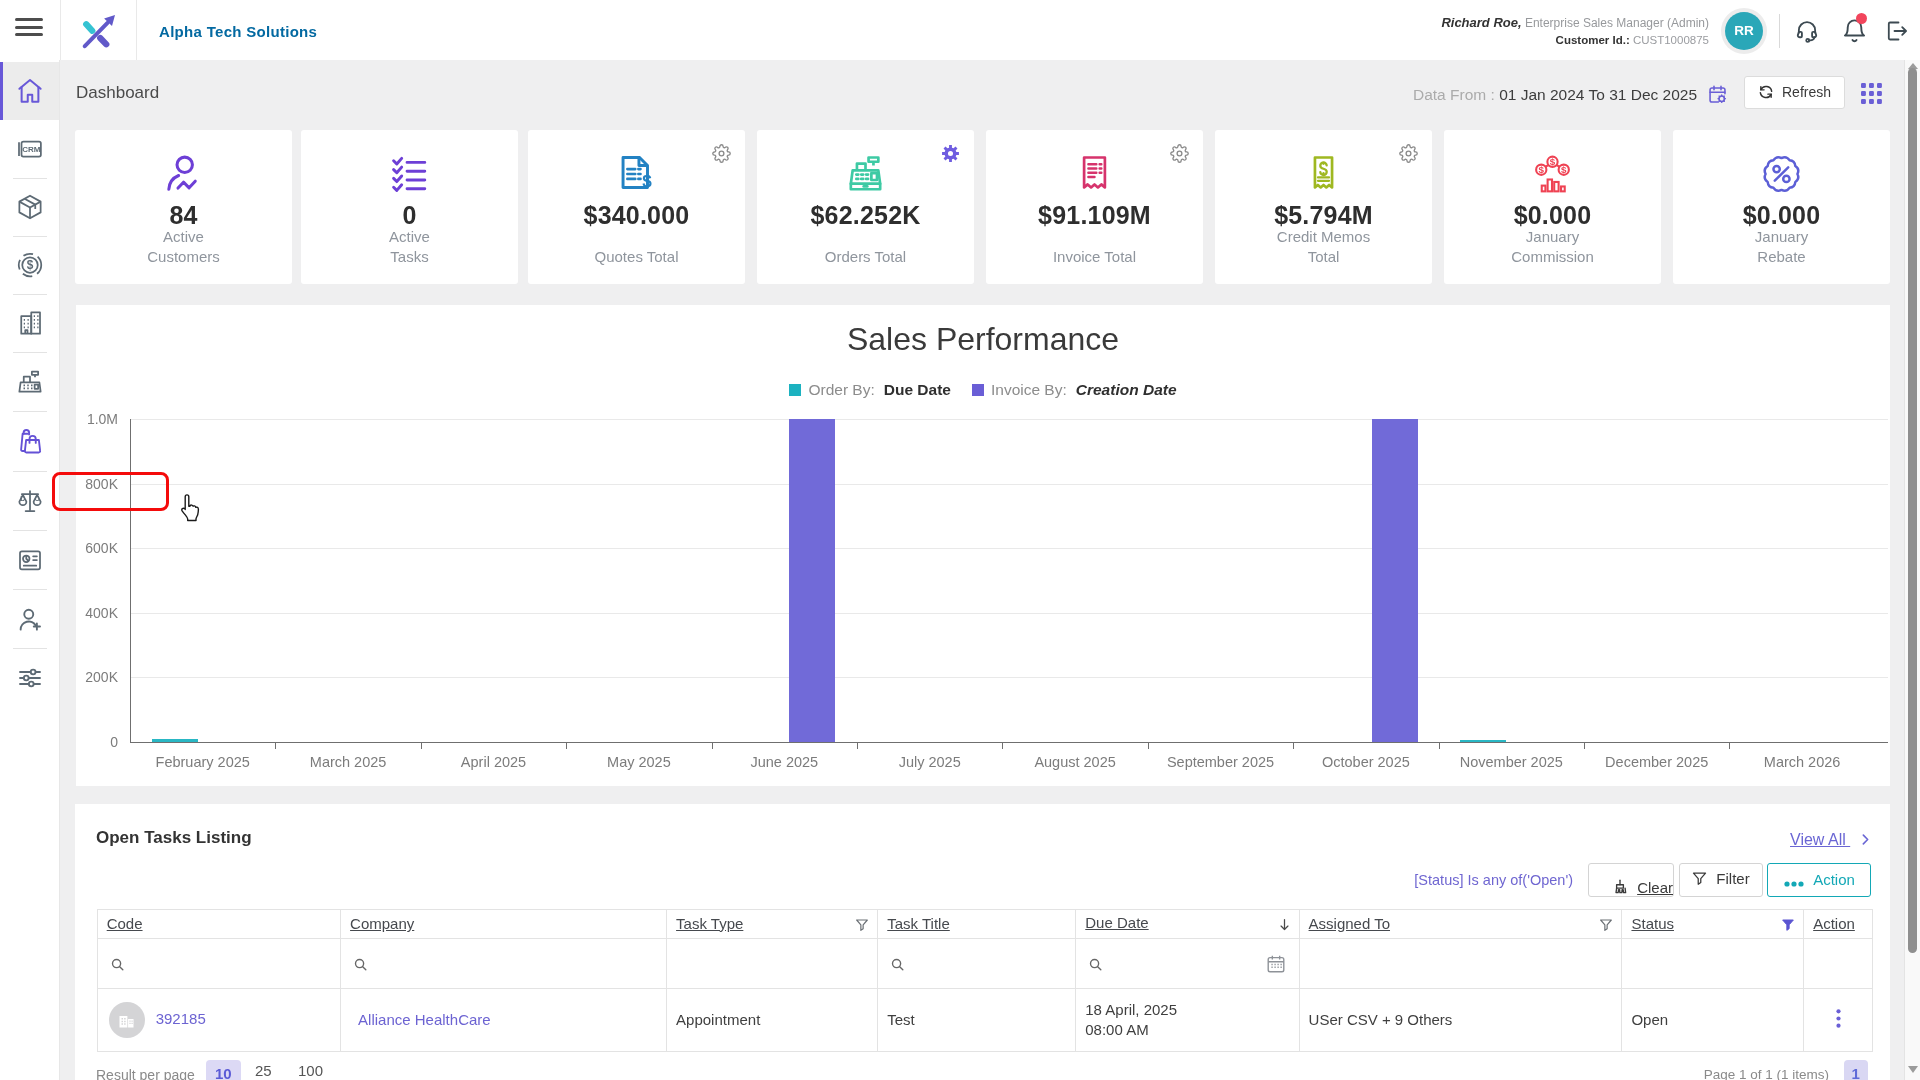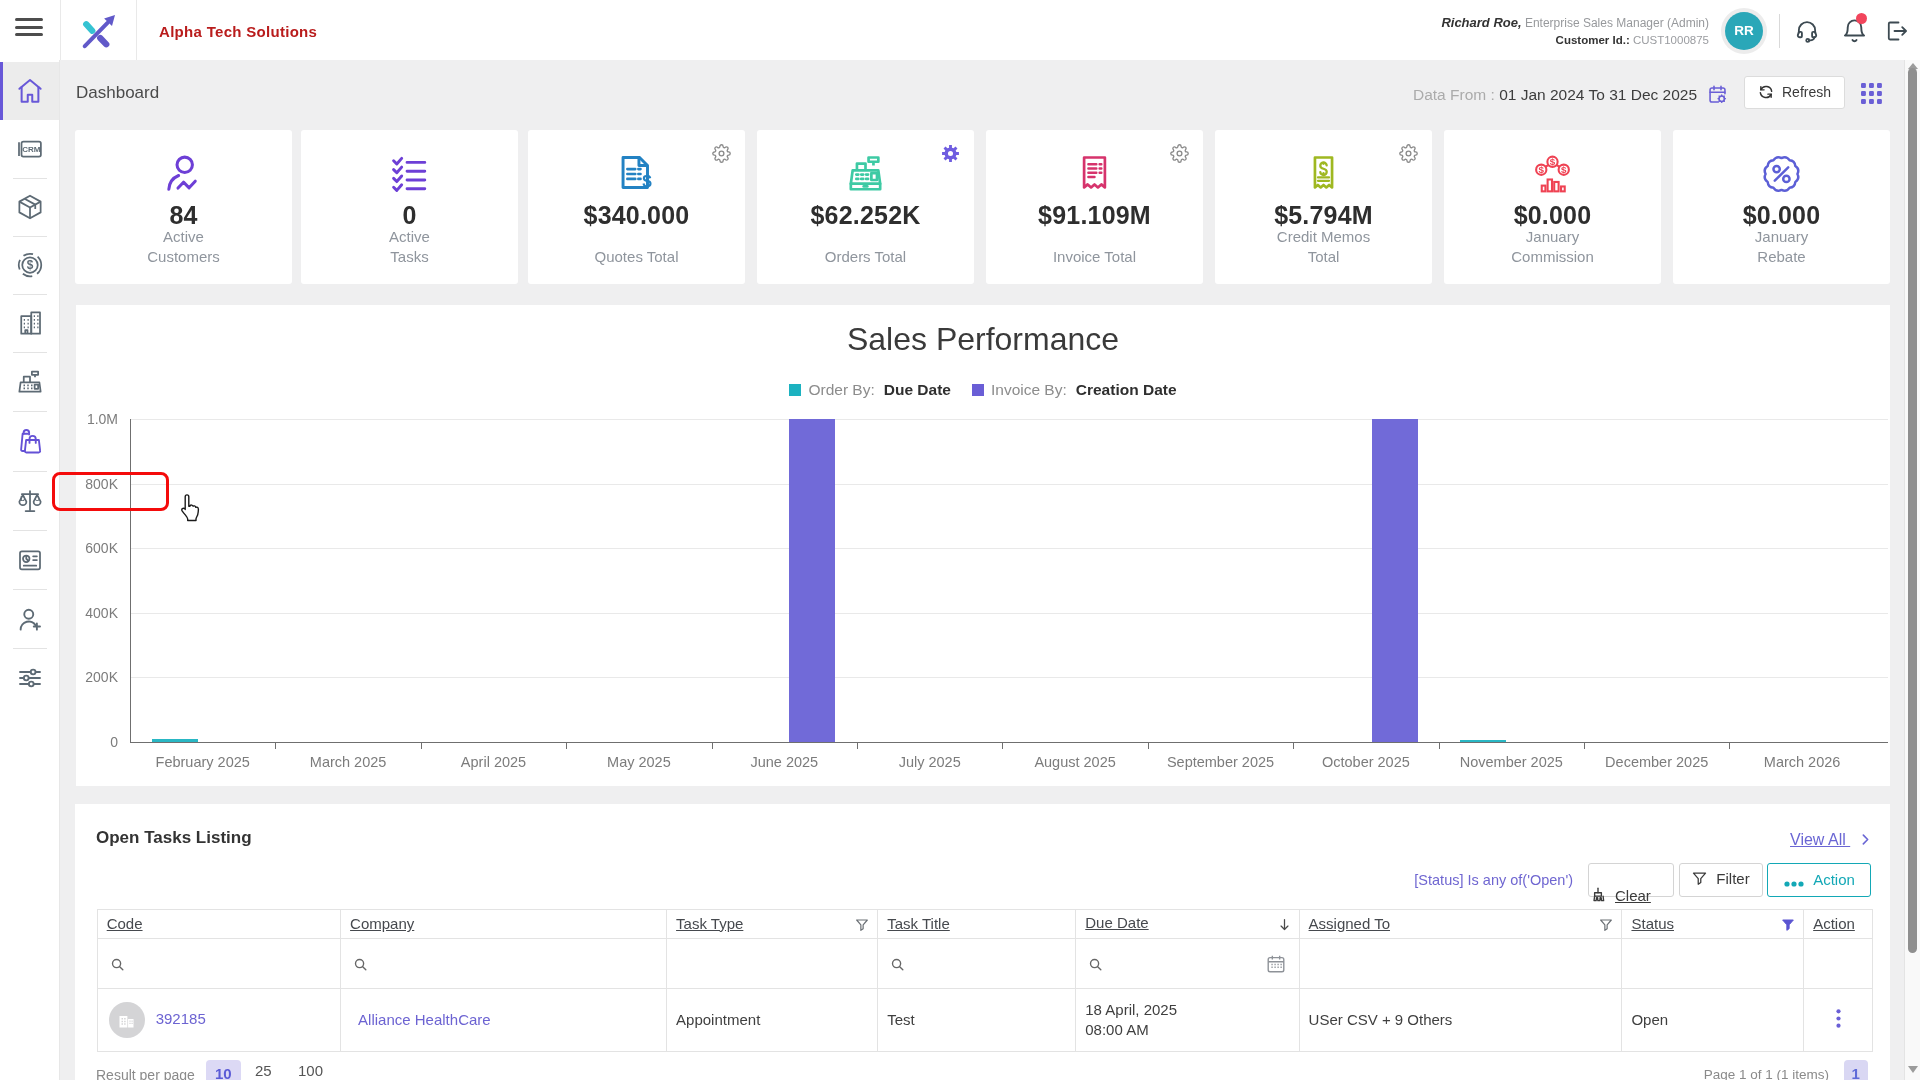--- a/index.html
+++ b/index.html
@@ -5,21 +5,21 @@
 * { margin:0; padding:0; box-sizing:border-box; }
 html,body { width:1920px; height:1080px; overflow:hidden; }
 body { font-family:"Liberation Sans", sans-serif; background:#efeff0; }
 #app { position:relative; width:1920px; height:1080px; overflow:hidden; }
 .abs { position:absolute; }
 
 
 #topbar { position:absolute; left:0; top:0; width:1920px; height:60px; background:#fff; z-index:30; }
 #burger span { display:block; width:28px; height:3px; background:#4d4d4d; border-radius:2px; margin-bottom:4.5px; }
 #logobox { position:absolute; left:60px; top:0; width:77px; height:60px; border-left:1px solid #e9e9e9; border-right:1px solid #e9e9e9; }
-.appname { position:absolute; left:159px; top:23px; font-size:15px; font-weight:bold; color:#b91c1c; letter-spacing:.3px; }
+.appname { position:absolute; left:159px; top:23px; font-size:15px; font-weight:bold; color:#0369a1; letter-spacing:.3px; }
 .userblock { position:absolute; right:211px; top:14px; text-align:right; line-height:17px; }
 .userblock .l1 { font-size:12px; color:#97999c; }
 .userblock .l1 b { color:#333; font-size:13px;font-style:italic; }
 .userblock .l2 { font-size:11.5px; color:#9a9ca0; }
 .userblock .l2 b { color:#333; }
 #avatar { position:absolute; left:1725px; top:12px; width:38px; height:38px; border-radius:50%; background:#2aa7b8; box-shadow:0 0 0 4px #ececec; color:#fff; font-size:13.5px; font-weight:bold; text-align:center; line-height:38px; }
 #hdr-div { position:absolute; left:1779px; top:14px; width:1px; height:34px; background:#d9d9d9; }
 
 
 #sidebar { position:absolute; left:0; top:60px; width:60px; height:1020px; background:#fff; border-right:1px solid #e7e7e7; z-index:25; }
@@ -371,21 +371,21 @@
     <circle cx="14" cy="14" r="2.6"></circle>
         <circle cx="22" cy="22" r="2.6"></circle>
         <path d="M23.5 12.5 L12.5 23.5" stroke-linecap="round"></path>
   </svg>
   <div class="val">$0.000</div>
   <div class="lbl">January<br>Rebate</div>
 </div>
 
 <div id="chartpanel">
   <div id="charttitle">Sales Performance</div>
-  <div id="legend"><span class="sq" style="background:#1cb2c0;"></span><span>Order By:</span><b style="margin-left:9px;">Due Date</b><span class="sq" style="background:#6a5ed6;margin-left:21px;"></span><span>Invoice By:</span><b style="margin-left:9px;">Creation Date</b></div>
+  <div id="legend"><span class="sq" style="background:#1cb2c0;"></span><span>Order By:</span><b style="margin-left:9px;">Due Date</b><span class="sq" style="background:#6a5ed6;margin-left:21px;"></span><span>Invoice By:</span><b style="margin-left:9px;font-style:italic;">Creation Date</b></div>
 
   <div class="gline" style="top:114px;"></div>
   <div class="gline" style="top:178.6px;"></div>
   <div class="gline" style="top:243.2px;"></div>
   <div class="gline" style="top:307.8px;"></div>
   <div class="gline" style="top:372.4px;"></div>
 
   <div class="ylab" style="left:0;width:42px;top:106px;">1.0M</div>
   <div class="ylab" style="left:0;width:42px;top:170.6px;">800K</div>
   <div class="ylab" style="left:0;width:42px;top:235.2px;">600K</div>
@@ -427,21 +427,21 @@
   <div class="xlab" style="left:1666.1px;">March 2026</div>
 </div>
 
 <div id="taskpanel">
   <div id="ttl-tasks">Open Tasks Listing</div>
   <div id="viewall">View All <svg width="13" height="13" viewBox="0 0 24 24" fill="none" stroke="#6a66d4" stroke-width="3" stroke-linecap="round" stroke-linejoin="round" style="vertical-align:-1px;margin-left:9px;">
           <path d="M8 4 l8 8 -8 8"></path>
         </svg></div>
   <div id="statusmsg">[Status] Is any of('Open')</div>
   <div class="btn" style="left:1513px;width:86px;">
-        <span style="display:block;margin-top:22px;text-align:left;text-decoration:underline;"><svg class="bi" width="18" height="18" viewBox="0 0 24 24" fill="none" stroke="#3a3a3a" stroke-width="1.8" stroke-linecap="round" stroke-linejoin="round">
+        <span style="display:block;margin-top:14px;text-align:right;text-decoration:underline;"><svg class="bi" width="18" height="18" viewBox="0 0 24 24" fill="none" stroke="#3a3a3a" stroke-width="1.8" stroke-linecap="round" stroke-linejoin="round">
             <path d="M12 3 v6"></path>
             <path d="M7.5 9 h9 v4.5 h-9 z"></path>
             <path d="M7.5 13.5 l-.8 6 h2.8 l.6-4 h1.4 l.3 4 h2.7 l.3-4 h1.4 l.6 4 h2.7 l-.7-6"></path>
           </svg>Clear</span>
       </div>
   <div class="btn" style="left:1603.5px;width:84px;">
         <span style="display:block;margin-top:6px;text-align:center;"><svg class="bi" width="17" height="17" viewBox="0 0 24 24" fill="none" stroke="#3a3a3a" stroke-width="1.8" stroke-linejoin="round">
             <path d="M3.5 4.5 h17 l-6.7 7.6 v5.4 l-3.6 2.6 v-8 z"></path>
           </svg>Filter</span>
       </div>

